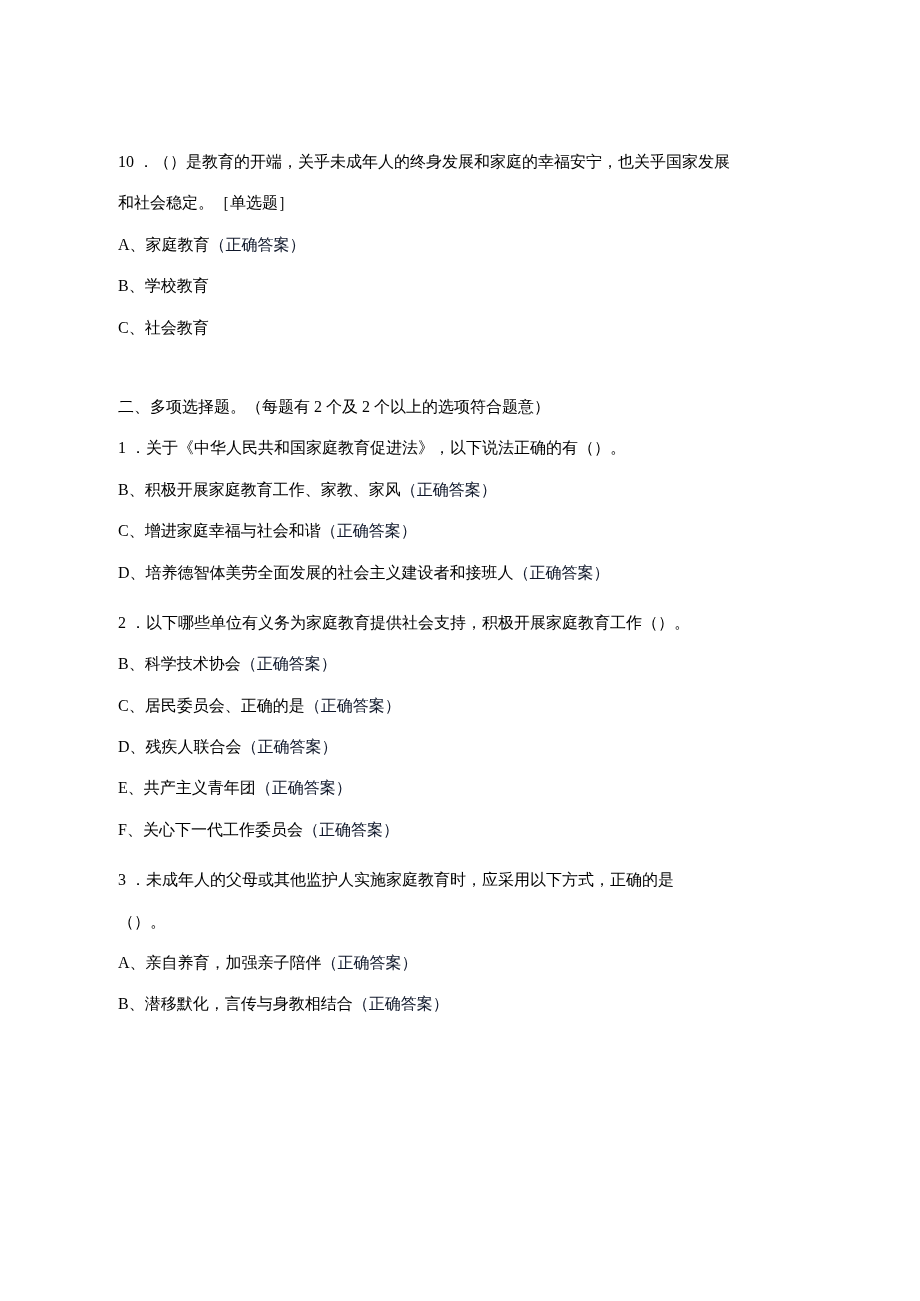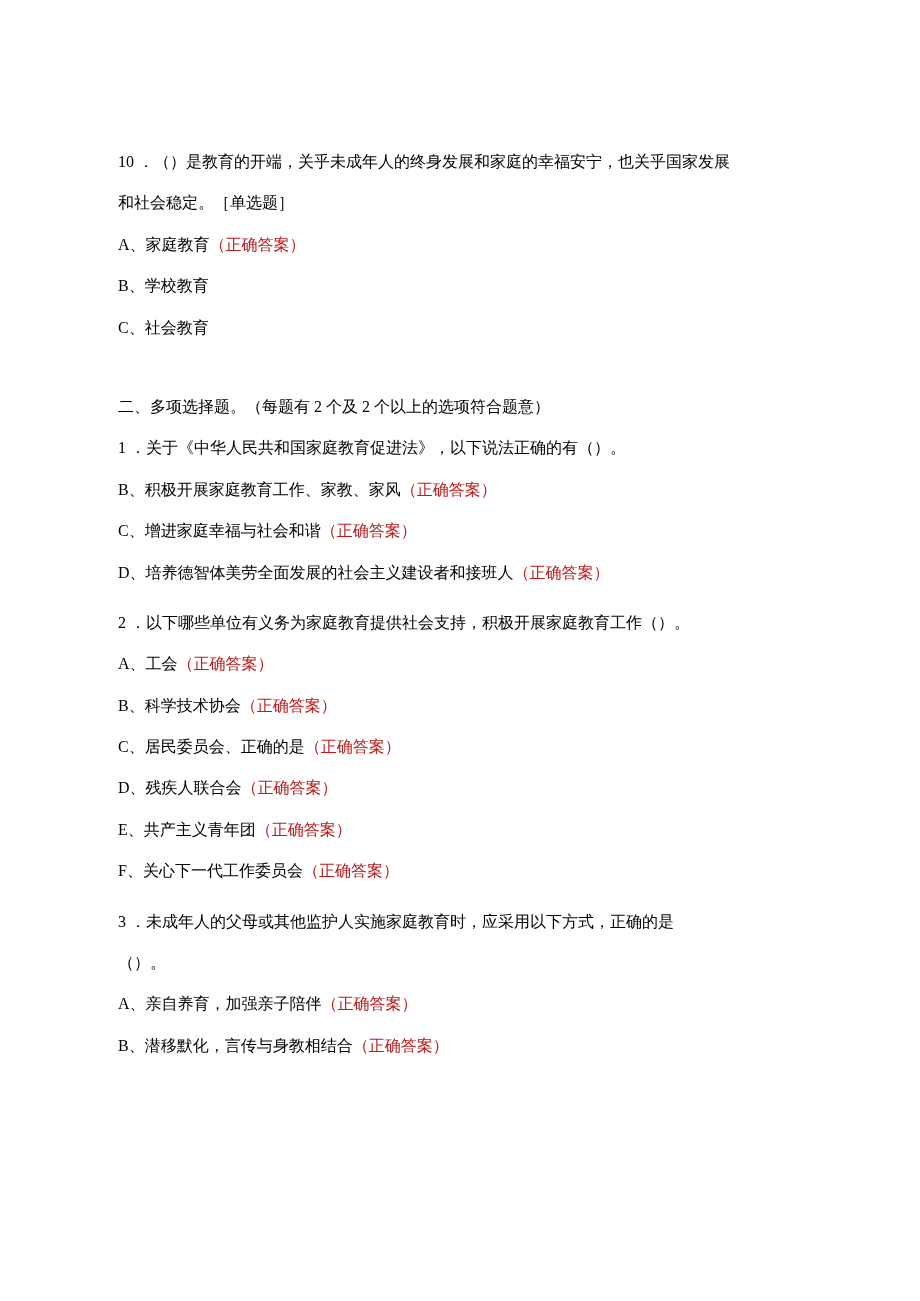--- a/index.html
+++ b/index.html
@@ -11,21 +11,21 @@
       width: 920px;
       margin: 0;
       padding: 140px 115px 100px 115px;
       box-sizing: border-box;
     }
     .line {
       margin: 3px;
       padding: 0;
     }
     .correct {
-      color: #b91c1c;
+      color: #0f172a;
     }
     .block {
       margin-bottom: 12px;
     }
     .gap {
       height: 26px;
     }
   </style>
 </head>
 <body>
@@ -44,21 +44,20 @@
 
 <div class="block">
   <p class="line">1 ．关于《中华人民共和国家庭教育促进法》，以下说法正确的有（）。</p>
   <p class="line"><span>B、积极开展家庭教育工作、家教、家风</span><span class="correct">（正确答案）</span></p>
   <p class="line"><span>C、增进家庭幸福与社会和谐</span><span class="correct">（正确答案）</span></p>
   <p class="line"><span>D、培养德智体美劳全面发展的社会主义建设者和接班人</span><span class="correct">（正确答案）</span></p>
 </div>
 
 <div class="block">
   <p class="line">2 ．以下哪些单位有义务为家庭教育提供社会支持，积极开展家庭教育工作（）。</p>
-  <p class="line"><span>A、工会</span><span class="correct">（正确答案）</span></p>
   <p class="line"><span>B、科学技术协会</span><span class="correct">（正确答案）</span></p>
   <p class="line"><span>C、居民委员会、正确的是</span><span class="correct">（正确答案）</span></p>
   <p class="line"><span>D、残疾人联合会</span><span class="correct">（正确答案）</span></p>
   <p class="line"><span>E、共产主义青年团</span><span class="correct">（正确答案）</span></p>
   <p class="line"><span>F、关心下一代工作委员会</span><span class="correct">（正确答案）</span></p>
 </div>
 
 <div class="block">
   <p class="line">3 ．未成年人的父母或其他监护人实施家庭教育时，应采用以下方式，正确的是</p>
   <p class="line">（）。</p>

